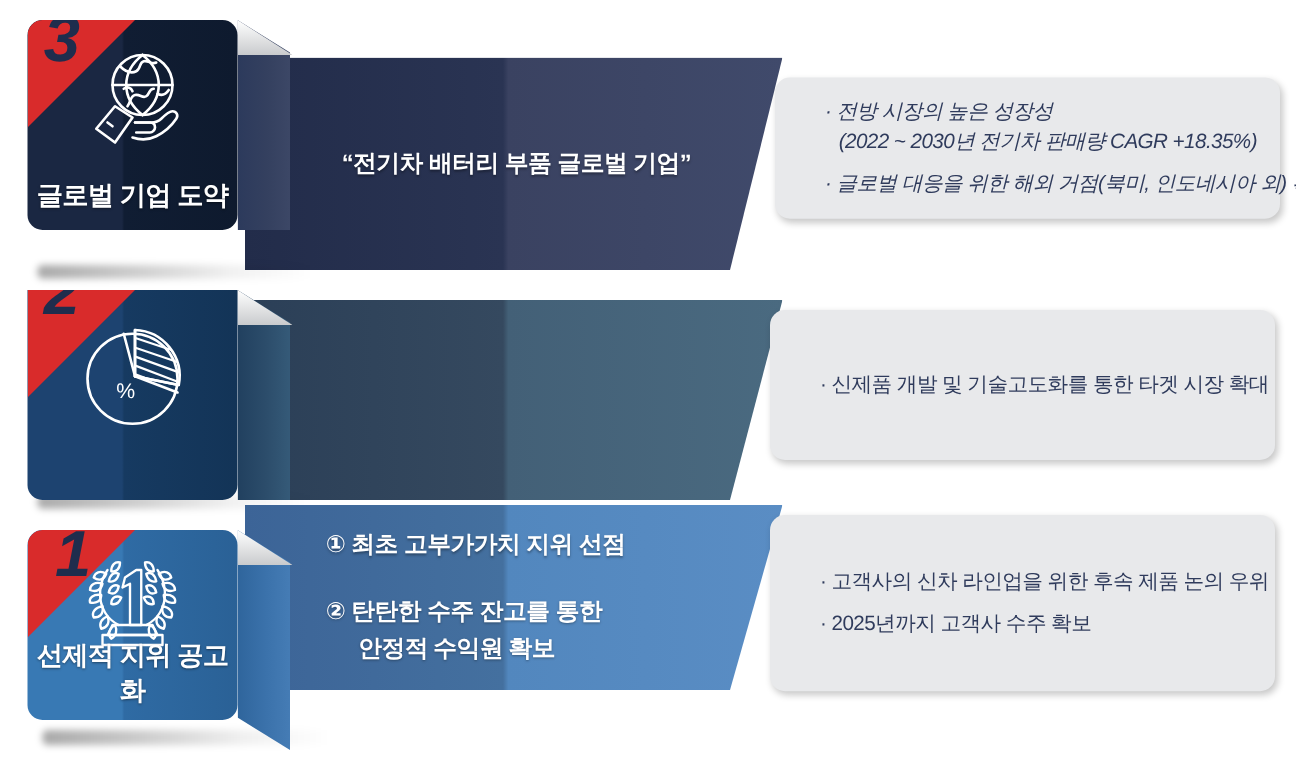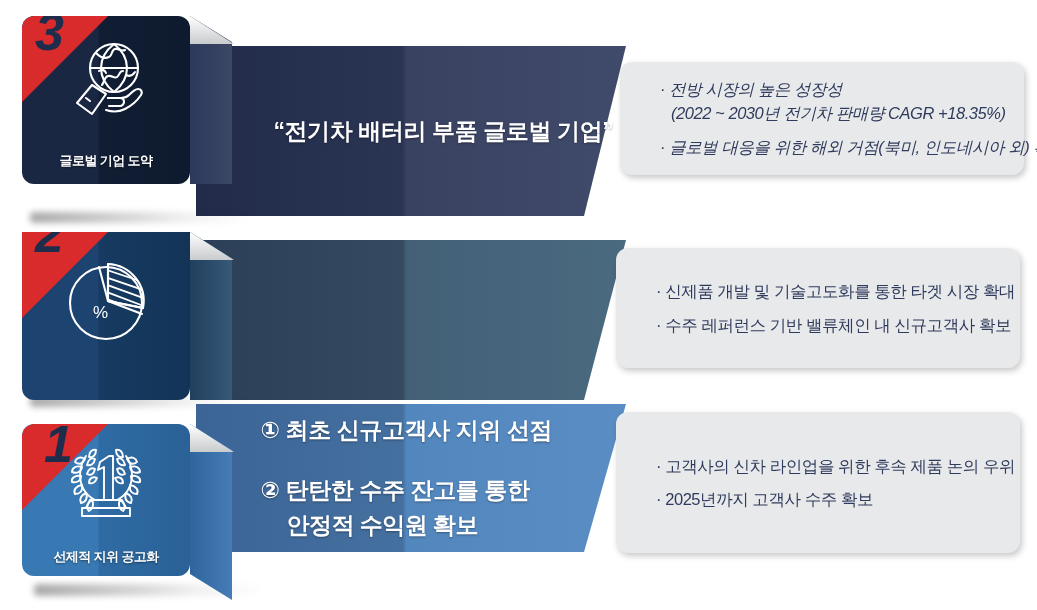--- a/index.html
+++ b/index.html
@@ -21,21 +21,21 @@
   }
   .band .bandshape {
     position: absolute; inset: 0;
     clip-path: polygon(0 0, 100% 0, calc(100% - 42px) 100%, 0 100%);
   }
   .band .quote {
     position: absolute;
     left: 18%;
     top: 50%;
     transform: translateY(-50%);
-    font-size: 23px;
+    font-size: 19px;
     font-weight: bold;
     letter-spacing: -0.4px;
     white-space: nowrap;
     text-shadow: 0 1px 2px rgba(0,0,0,.35);
   }
   .band .quote.list {
     line-height: 1.55;
     white-space: normal;
   }
   .band .quote.list .li { display: block; }
@@ -97,21 +97,21 @@
     font-style: italic;
     line-height: 1;
     color: #1f2d4d;
   }
   .card .cardlabel {
     position: absolute;
     left: 0; right: 0;
     bottom: 14px;
     text-align: center;
     color: #ffffff;
-    font-size: 13px;
+    font-size: 21px;
     font-weight: bold;
     letter-spacing: -0.6px;
     text-shadow: 0 1px 2px rgba(0,0,0,.45);
   }
   .card .iconwrap {
     position: absolute;
     left: 0; right: 0; top: 24px;
     display: flex; justify-content: center;
   }
   .card .iconwrap svg { display: block; }
@@ -185,23 +185,20 @@
 
     <div class="band" style="left:196px; top:240px; width:430px; height:160px;">
       <div class="bandshape" style="background:linear-gradient(90deg,#2b3f57 0%,#35495f 48%,#436077 49%,#4a6a80 100%);"></div>
     </div>
 
     <div class="panel" style="left:616px; top:248px; width:404px; height:120px;">
       <div class="bullets">
         <div class="b">
           <span>· 신제품 개발 및 기술고도화를 통한 타겟 시장 확대</span>
         </div>
-        <div class="b">
-          <span>· 수주 레퍼런스 기반 밸류체인 내 신규고객사 확보</span>
-        </div>
       </div>
     </div>
 
     <div class="cubeshadow" style="left:30px; top:396px; width:220px; height:11px;"></div>
 
     <div class="card" style="left:22px; top:232px; width:212px; height:180px;">
       <div class="side" style="background:linear-gradient(90deg,#21405f 0%,#2c4d6b 55%,#355a78 100%);"></div>
       <div class="topshadow"></div>
       <div class="face" style="background:linear-gradient(90deg,#1d4370 0%,#1d4370 45%,#163a61 46%,#133457 100%);
                   border-top-left-radius:0; border-top-right-radius:0;">
@@ -240,21 +237,21 @@
 
       </div>
     </div>
   </div>
 
   <div class="row">
 
     <div class="band" style="left:196px; top:404px; width:430px; height:148px;">
       <div class="bandshape" style="background:linear-gradient(90deg,#3c6497 0%,#44709f 48%,#5287be 49%,#5a8dc4 100%);"></div>
       <div class="quote list" style="left:15%;">
-        <span class="li">① 최초 신규고객사 지위 선점</span>
+        <span class="li">① 최초 고부가가치 지위 선점</span>
         <span class="li" style="margin-top:24px;">② 탄탄한 수주 잔고를 통한</span>
         <span class="li indent">안정적 수익원 확보</span>
       </div>
     </div>
 
     <div class="panel" style="left:616px; top:412px; width:404px; height:141px;">
       <div class="bullets">
         <div class="b">
           <span>· 고객사의 신차 라인업을 위한 후속 제품 논의 우위</span>
         </div>

